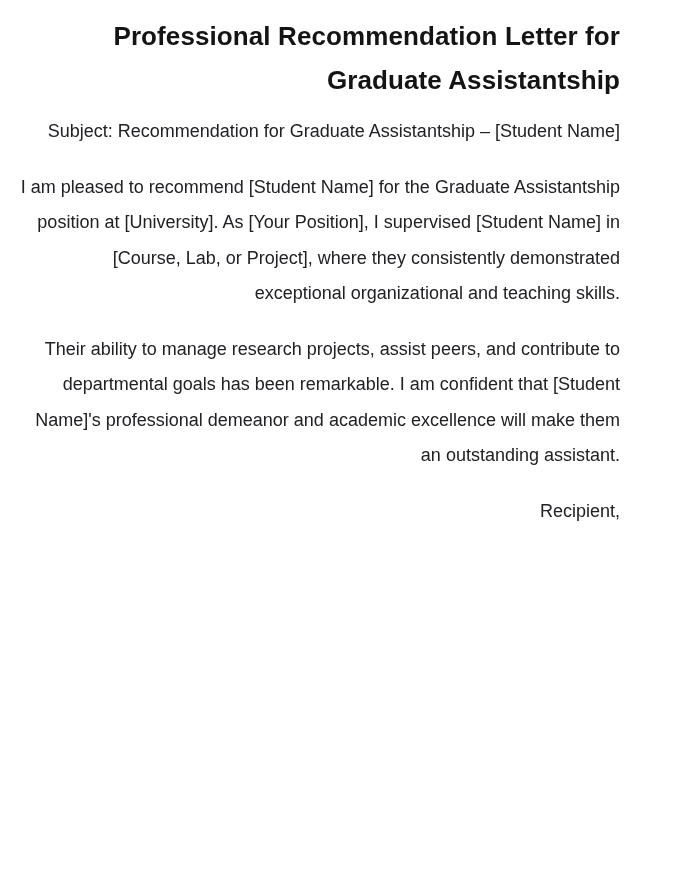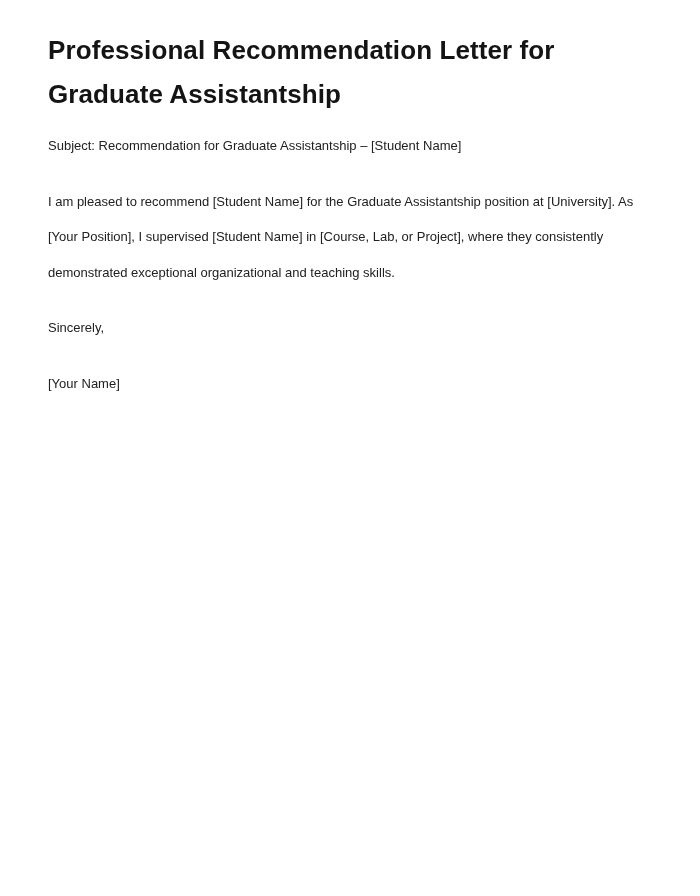--- a/index.html
+++ b/index.html
@@ -10,53 +10,54 @@
   .page {
     width: 700px;
     height: 896px;
     background: #ffffff;
     box-sizing: border-box;
     overflow: hidden;
     font-family: "Liberation Sans", sans-serif;
   }
   .content {
     max-width: 600px;
-    margin-left: 48px;
-    padding-top: 28px;
+    margin-left: 20px;
+    padding-top: 14px;
+    text-align: right;
   }
   h1.letter-title {
     font-size: 26px;
     line-height: 44px;
     font-weight: 700;
     color: #141414;
     margin: 0 0 12px 0;
     letter-spacing: 0.1px;
   }
   p.letter-paragraph {
-    font-size: 13px;
+    font-size: 18px;
     line-height: 35.5px;
     font-weight: 400;
     color: #202124;
     margin: 0 0 20px 0;
   }
 </style>
 </head>
 <body>
 
 <div class="page">
   <div class="content">
 
     <h1 class="letter-title">Professional Recommendation Letter for Graduate Assistantship</h1>
 
     <p class="letter-paragraph">Subject: Recommendation for Graduate Assistantship – [Student Name]</p>
 
 
     <p class="letter-paragraph">I am pleased to recommend [Student Name] for the Graduate Assistantship position at [University]. As [Your Position], I supervised [Student Name] in [Course, Lab, or Project], where they consistently demonstrated exceptional organizational and teaching skills.</p>
 
+    <p class="letter-paragraph">Their ability to manage research projects, assist peers, and contribute to departmental goals has been remarkable. I am confident that [Student Name]'s professional demeanor and academic excellence will make them an outstanding assistant.</p>
 
 
-    <p class="letter-paragraph">Sincerely,</p>
+    <p class="letter-paragraph">Recipient,</p>
 
-    <p class="letter-paragraph">[Your Name]</p>
 
 
   </div>
 </div>
 
 </body></html>

